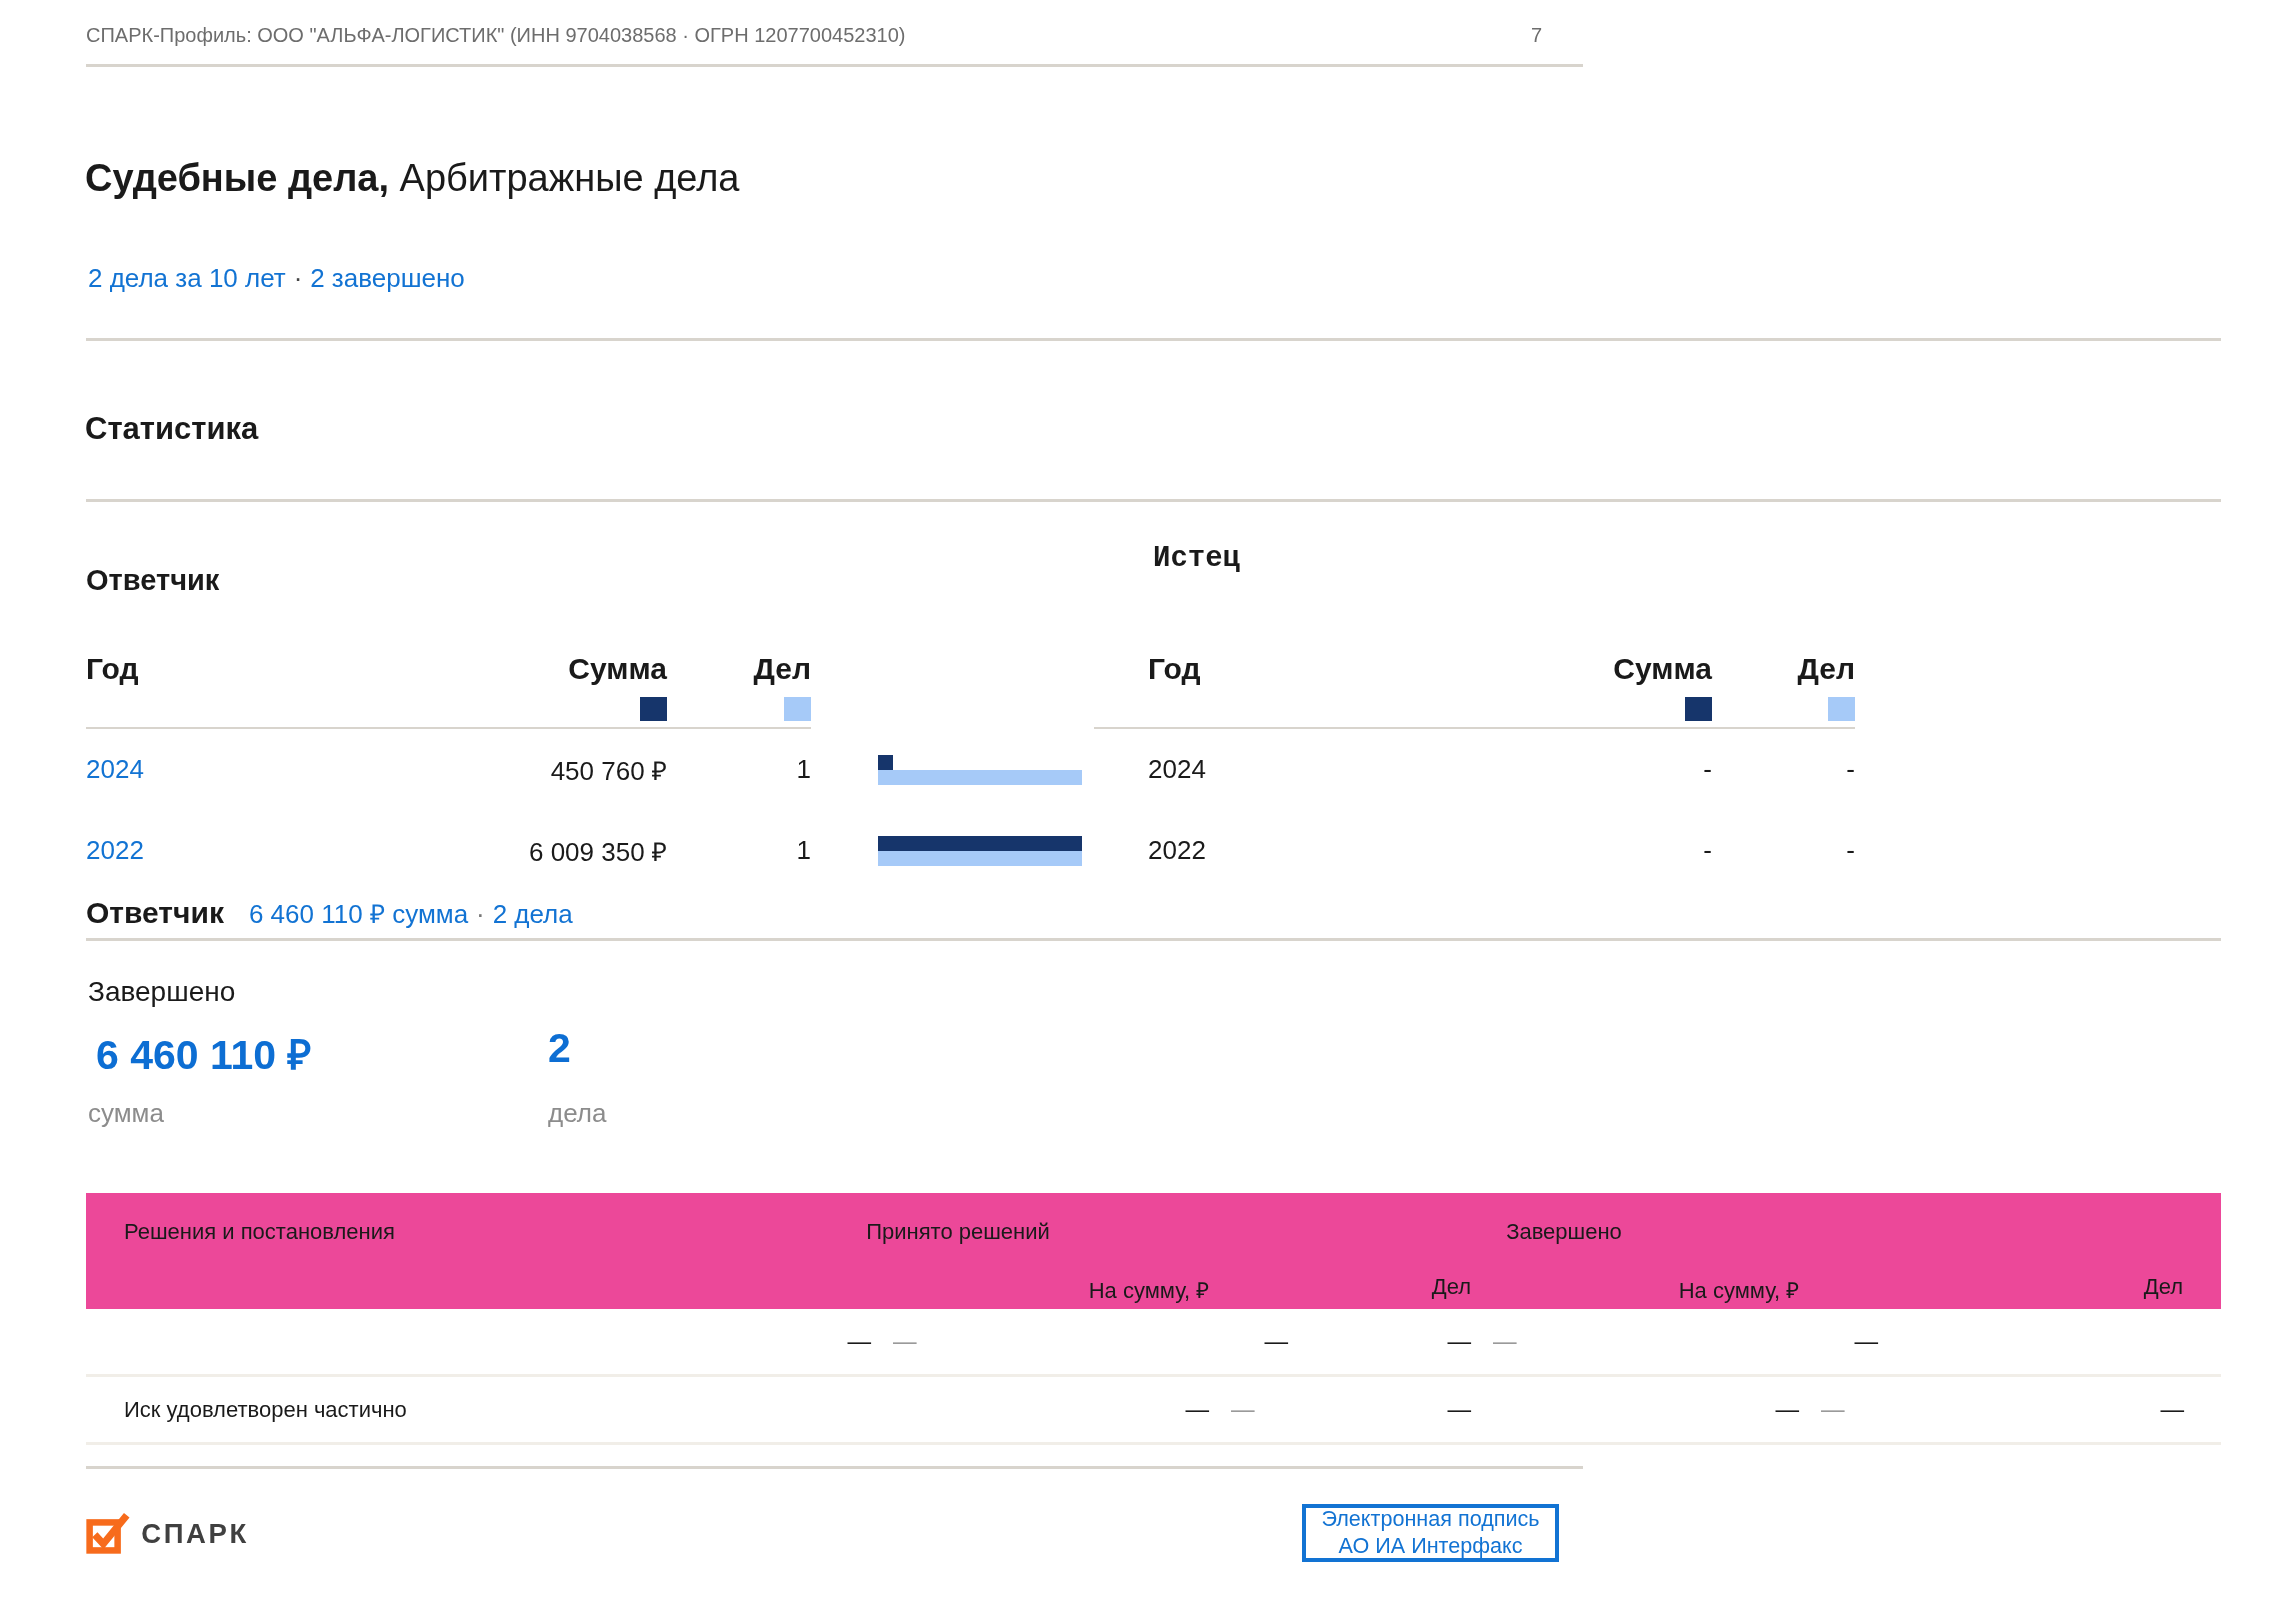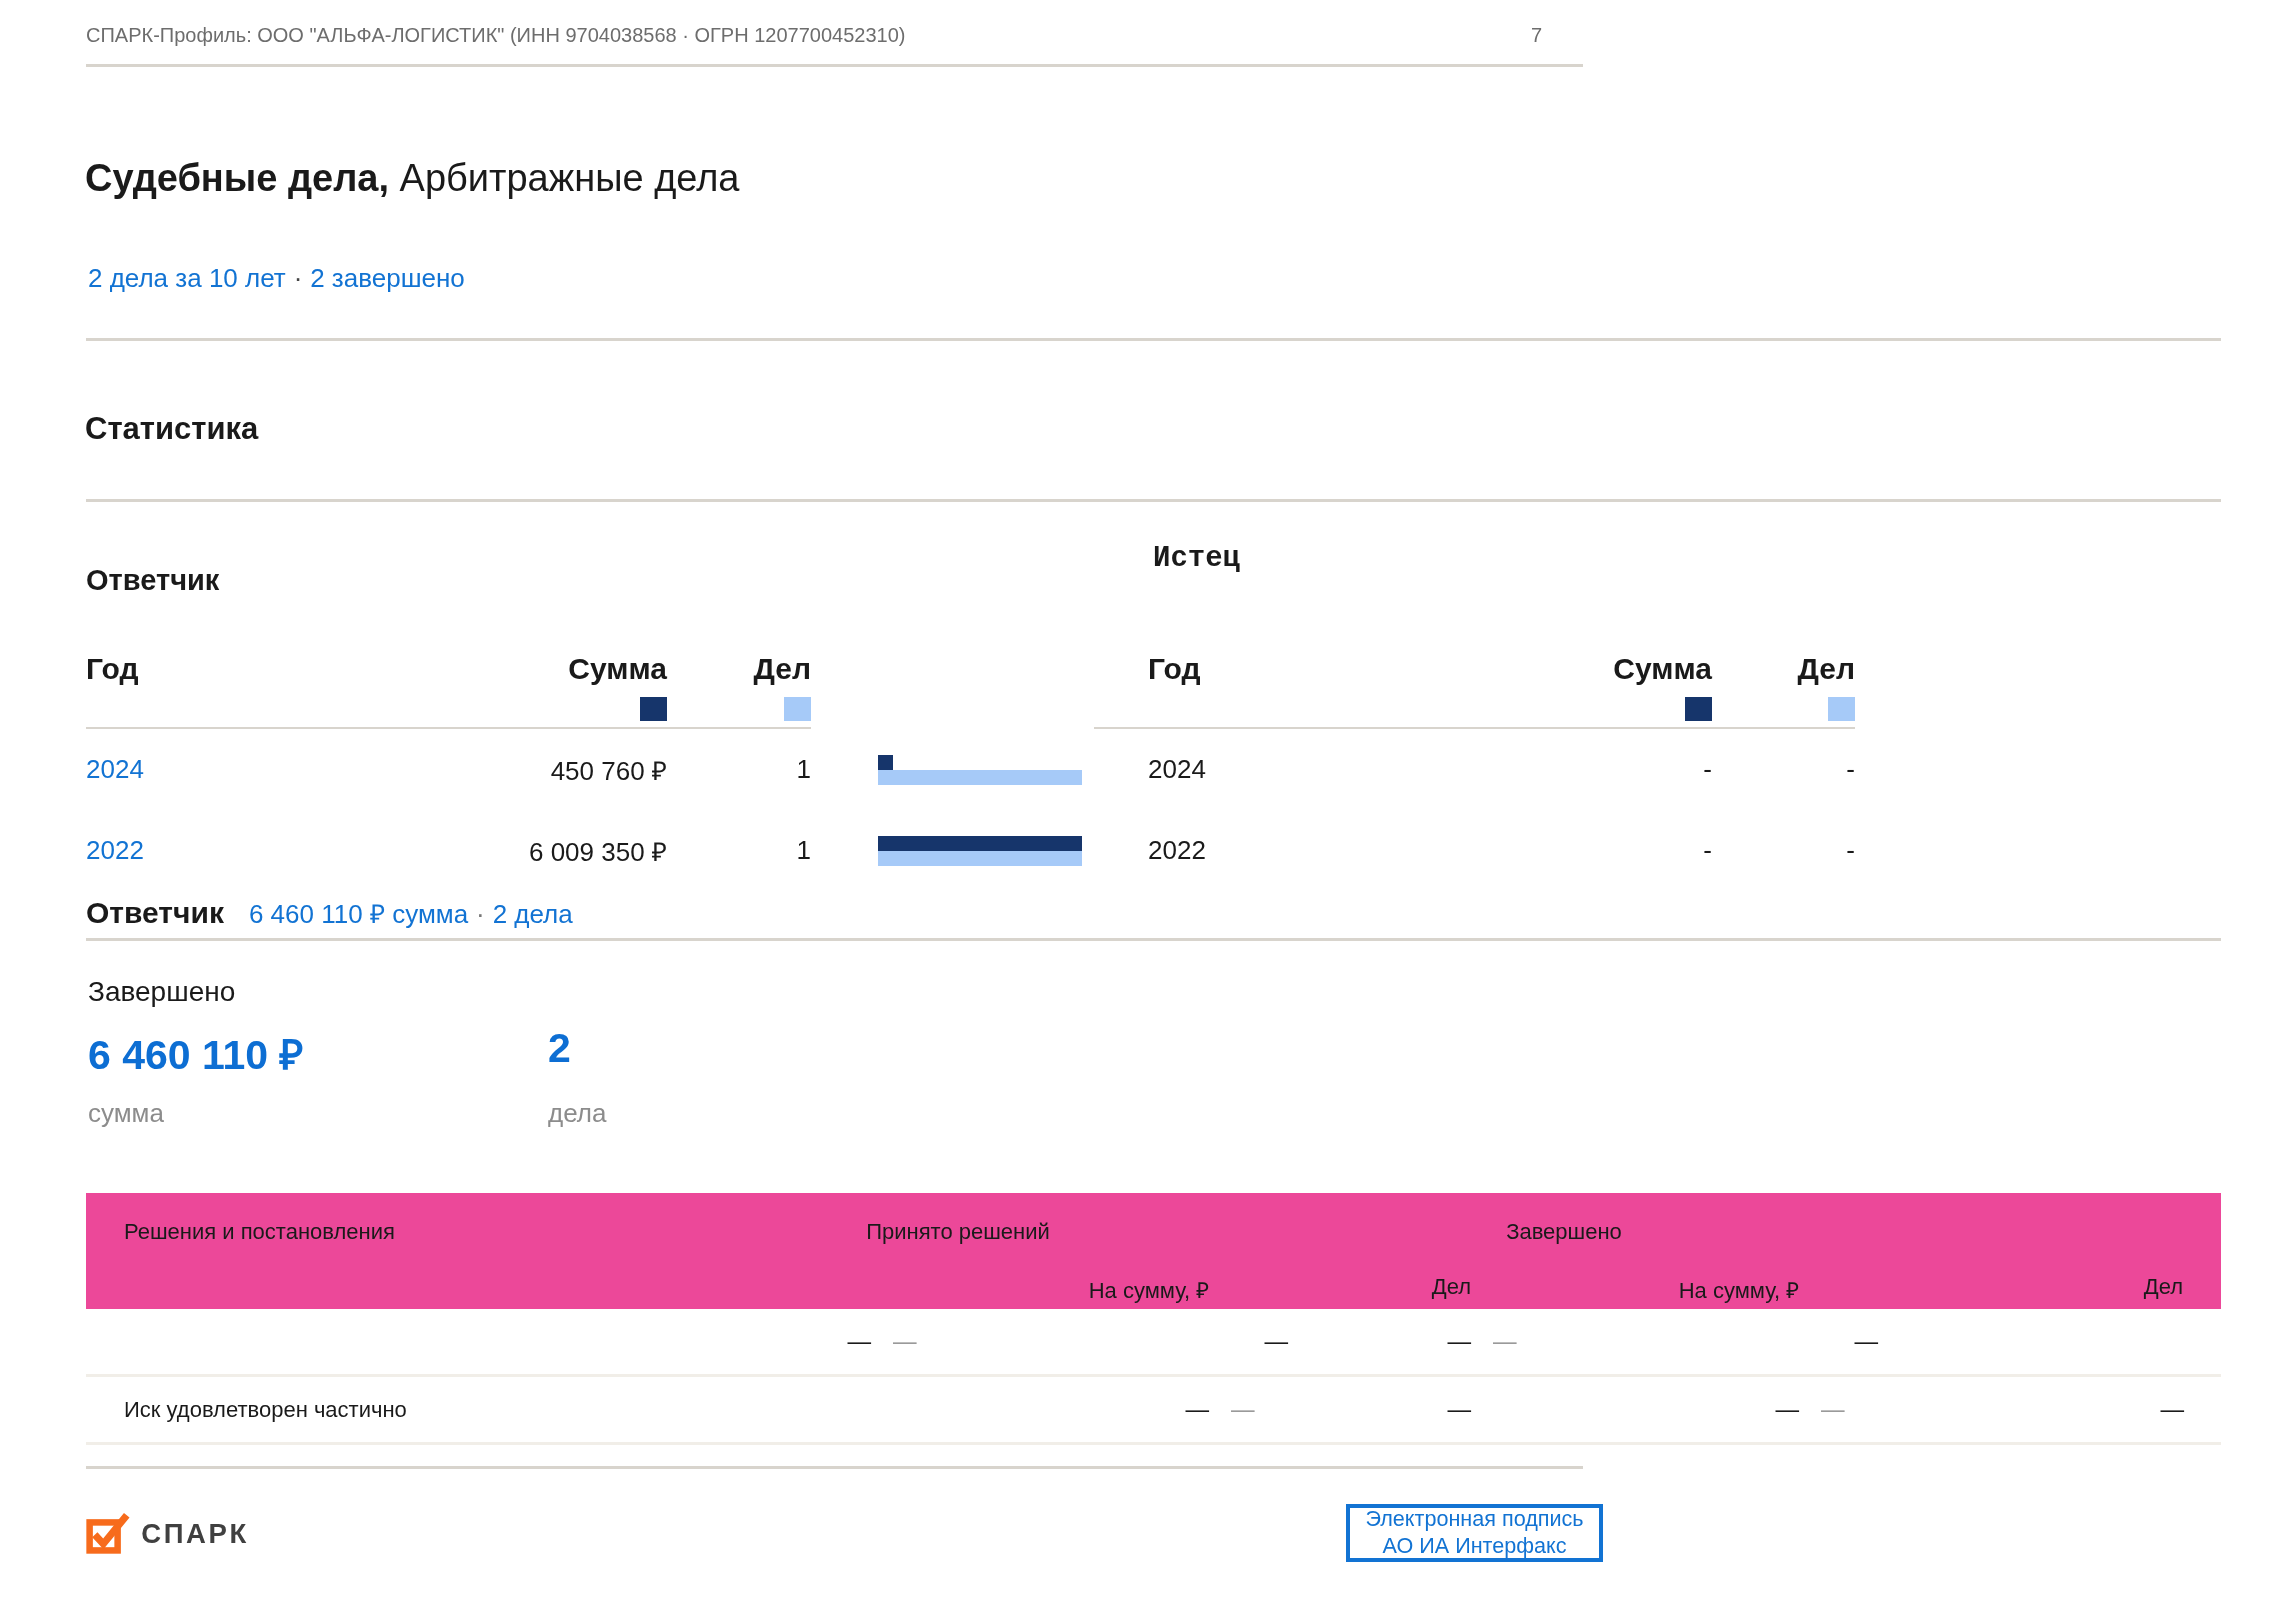--- a/index.html
+++ b/index.html
@@ -58,21 +58,21 @@
 
   
   .total-line{left:86px;top:895px;display:flex;align-items:baseline;white-space:nowrap;}
   .total-line .lbl{font-size:30px;font-weight:bold;margin-right:25px;}
   .total-line .lnk{font-size:26px;}
   .total-line .dot{font-size:26px;color:#777;padding:0 7.9px;}
 
   
   .completed-lbl{left:88px;top:976px;font-size:28px;}
   .big-num{position:absolute;font-size:41px;font-weight:bold;color:#0d6ed3;white-space:nowrap;}
-  .num-sum{left:88px;top:1025px;}
+  .num-sum{left:96px;top:1025px;}
   .num-cases{left:548px;top:1025px;}
   .caption{position:absolute;font-size:26px;color:#8c8c8c;}
   .cap-sum{left:88px;top:1098px;}
   .cap-cases{left:548px;top:1098px;}
 
   
   .dec-tbl{left:86px;top:1193px;width:2135px;font-size:22px;}
   .dec-head{position:relative;height:116px;background:#ec4899;}
   .dec-head span{position:absolute;white-space:nowrap;}
   .dec-lab{left:38px;top:26px;}
@@ -87,21 +87,21 @@
   .dec-row .label{padding-left:38px;}
   .dash{text-align:right;font-size:23.6px;}
   .dash2{color:#9a9a9a;font-size:23.6px;text-align:left;padding-left:22px;}
 
   
   .logo{left:85px;top:1512px;display:flex;align-items:center;}
   .logo svg{display:block;overflow:visible;}
   .logo-text{font-size:27.5px;font-weight:bold;letter-spacing:2.6px;margin-left:9.2px;color:#404040;}
   .sig-stamp{left:1302px;top:1504px;width:257px;height:58px;border:4.6px solid #1273d3;
              box-sizing:border-box;display:flex;flex-direction:column;justify-content:center;
-             align-items:center;color:#1273d3;font-size:21.6px;line-height:1.25;text-align:center;margin-left:44px;}
+             align-items:center;color:#1273d3;font-size:21.6px;line-height:1.25;text-align:center;}
 </style>
 </head>
 <body>
 
 <div class="page">
 
   <div class="abs header-text">СПАРК-Профиль: ООО "АЛЬФА-ЛОГИСТИК" (ИНН 9704038568 · ОГРН 1207700452310)</div>
   <div class="abs page-num">7</div>
   <div class="rule rule-header"></div>
 

